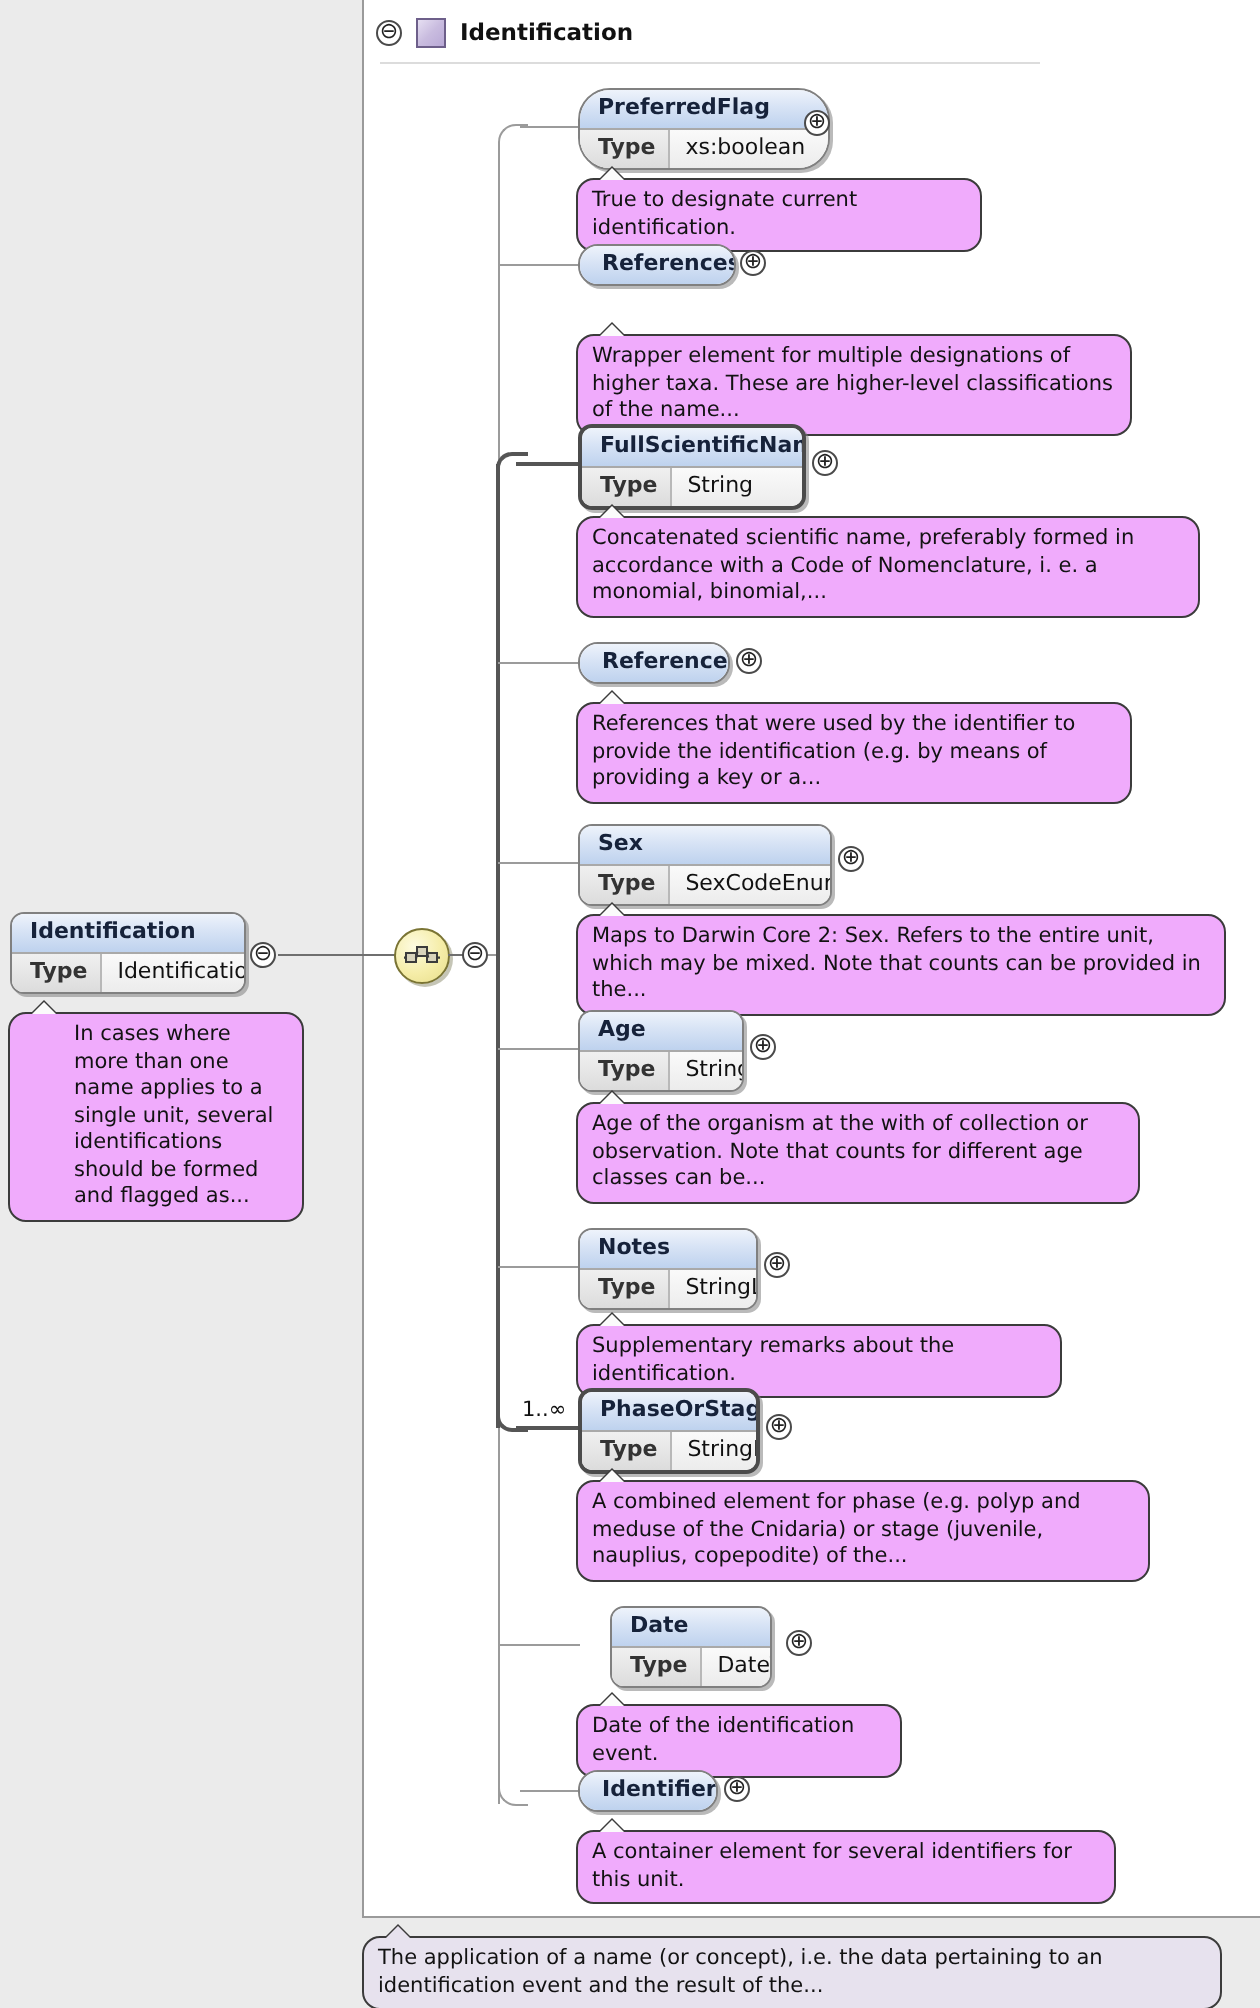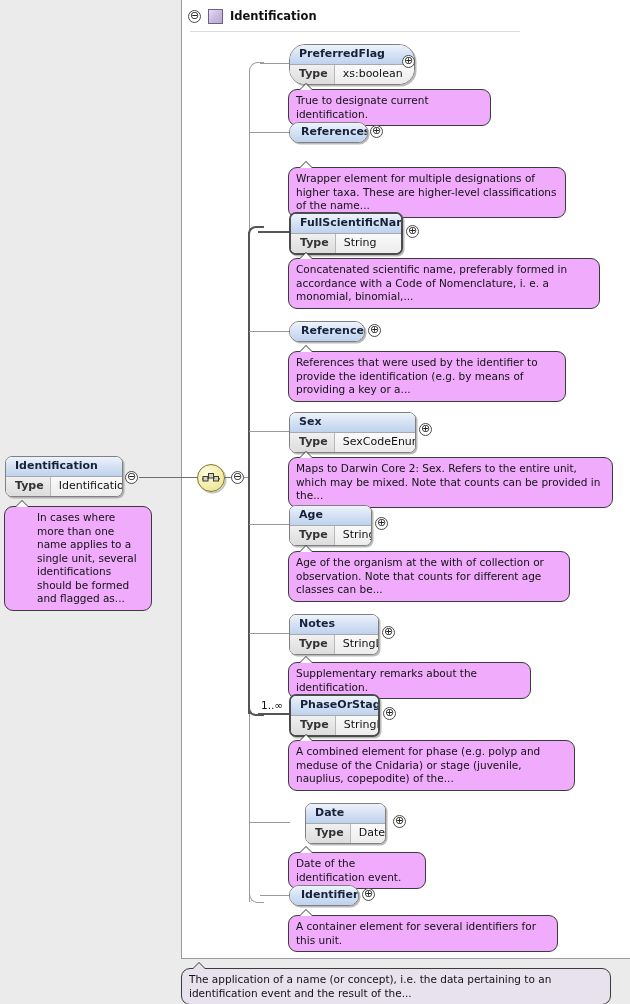--- a/index.html
+++ b/index.html
@@ -329,21 +329,21 @@
       <div class="k">Type</div>
       <div class="v">DateTime</div>
     </div>
   </div>
 </div>
 <div class="plus" style="left:393px;top:815px;">
   <span class="toggle">
       <span>⊕</span>
     </span>
 </div>
-<div class="anno" style="left:288px;top:852px;width:138px;">
+<div class="anno" style="left:288px;top:852px;width:163px;">
   <div class="tipb"></div><div class="tip"></div>
   <span>Date of the identification event.</span>
 </div>
 
 <div class="node" style="left:289px;top:885px;">
   <div class="nbox pill" style="width:70px;">
     <div class="nhdr">Identifiers</div>
   </div>
 </div>
 <div class="plus" style="left:362px;top:888px;">

